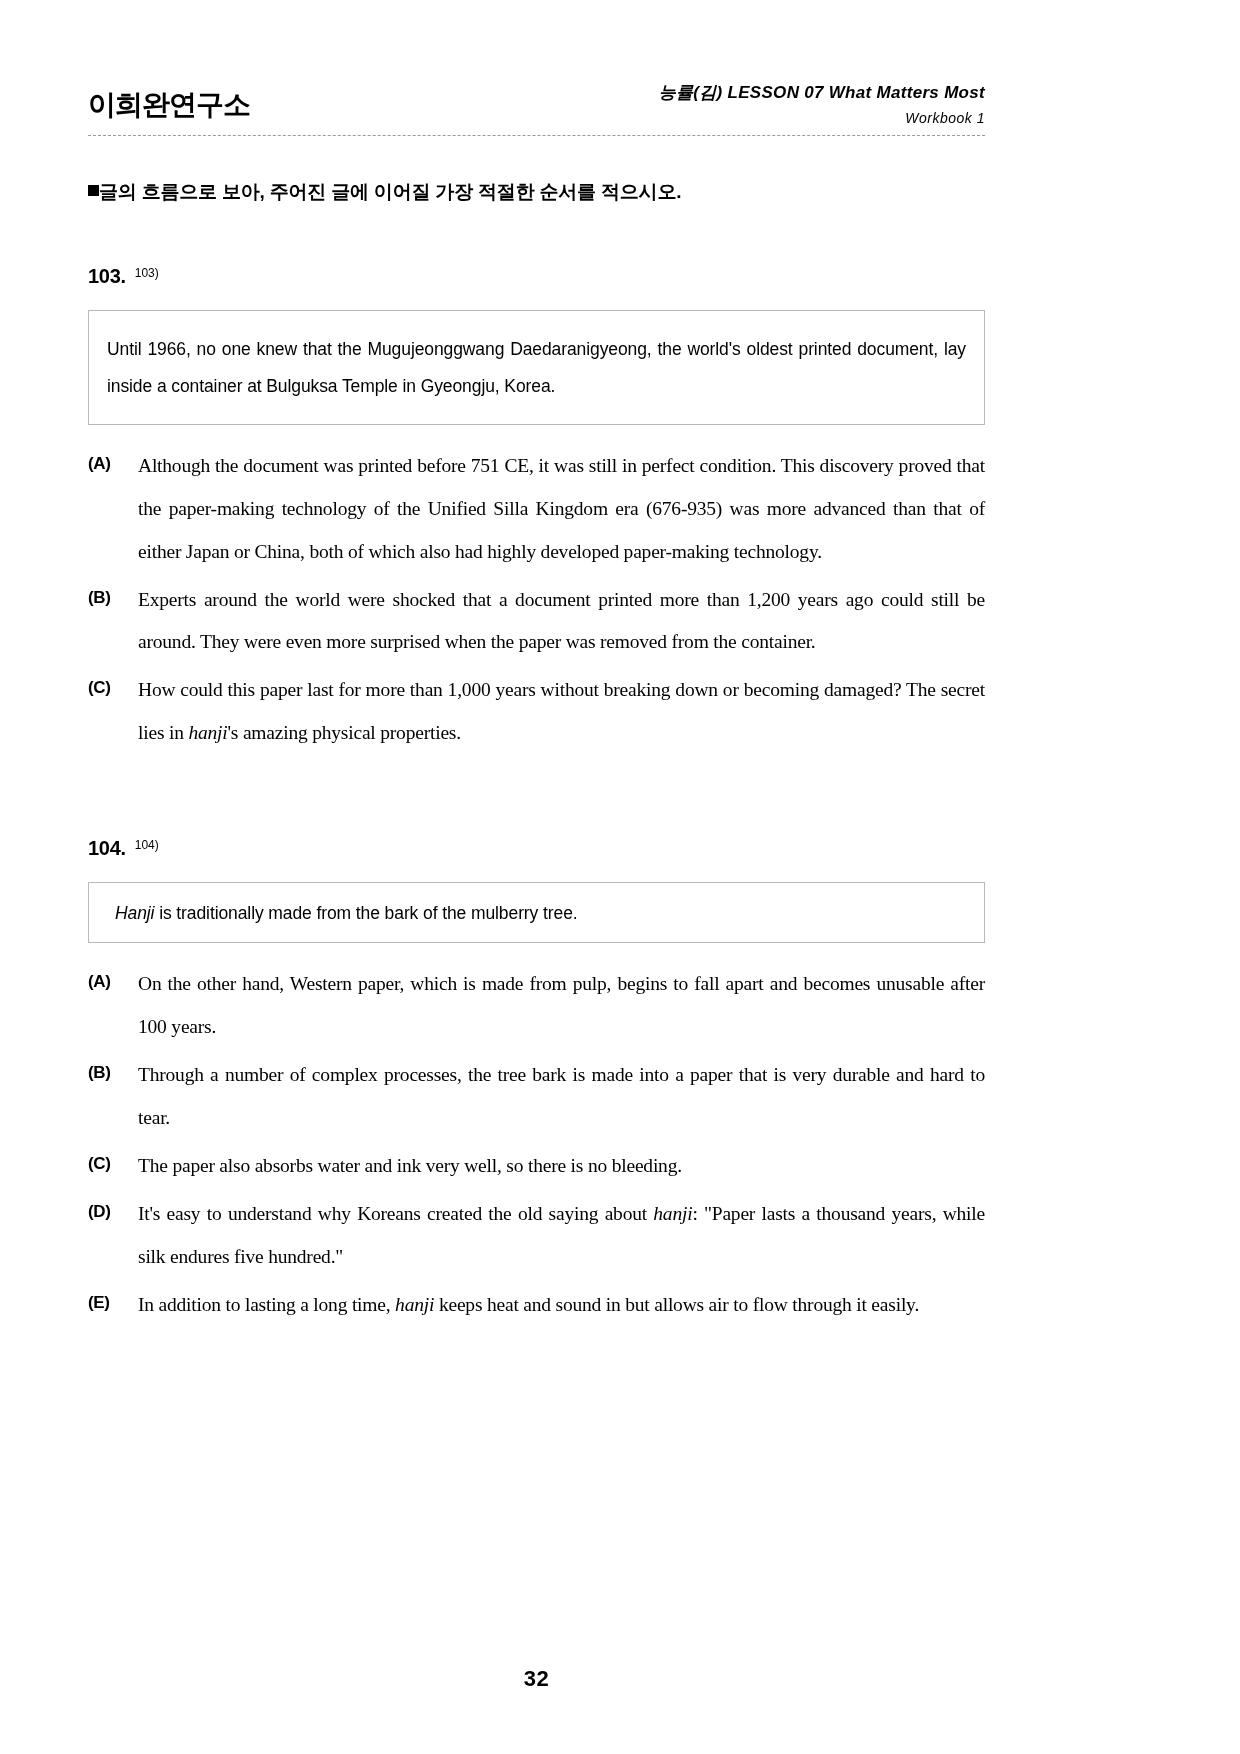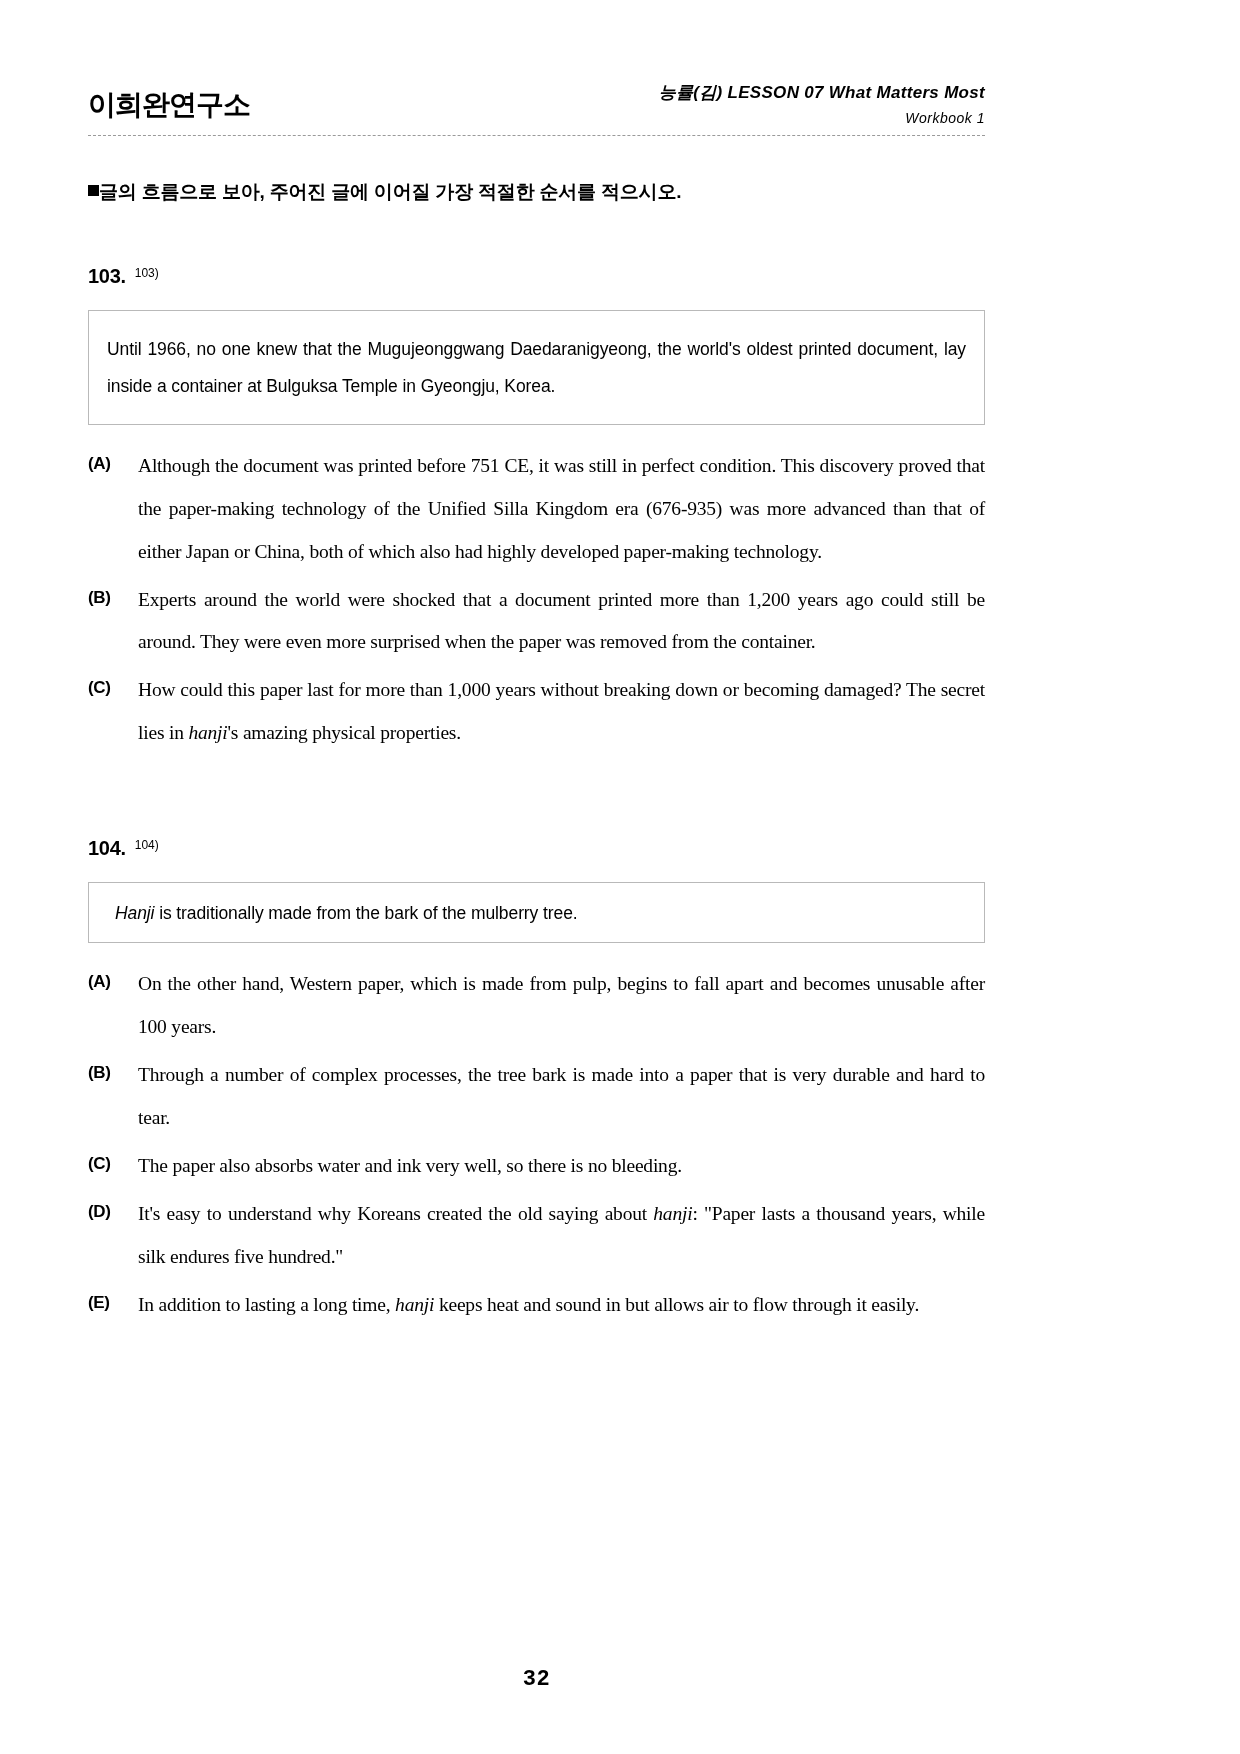--- a/index.html
+++ b/index.html
@@ -192,21 +192,21 @@
 
   
   .footer {
     position: absolute;
     left: 0;
     right: 0;
     bottom: 62px;
     text-align: center;
   }
   .page-number {
-    font-family: Liberation Mono, monospace;
+    font-family: Liberation Sans, sans-serif;
     font-size: 22px;
     font-weight: bold;
     letter-spacing: 0.5px;
   }
 </style>
 </head>
 <body>
 
 <div class="page">
 

